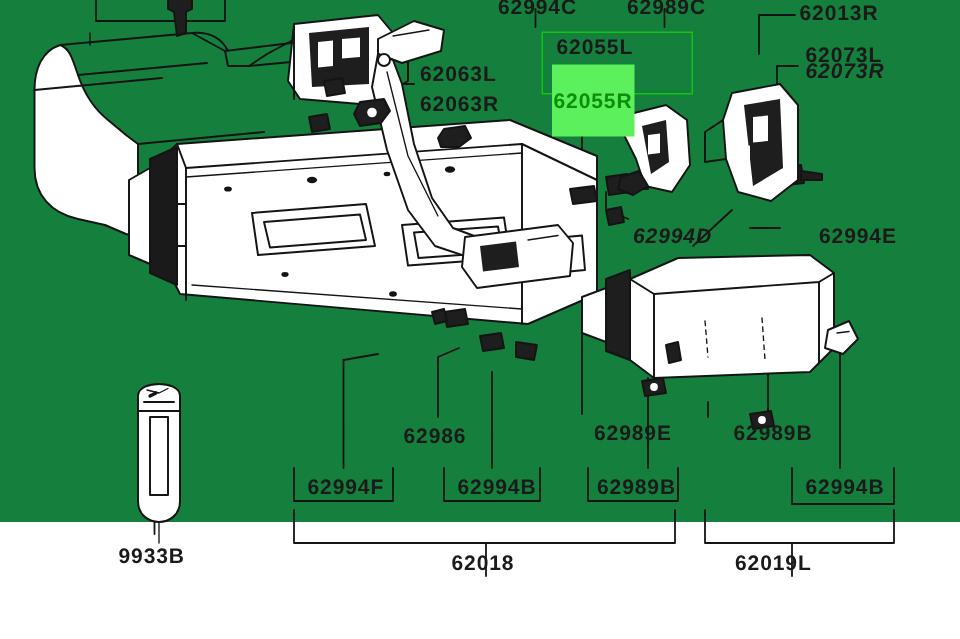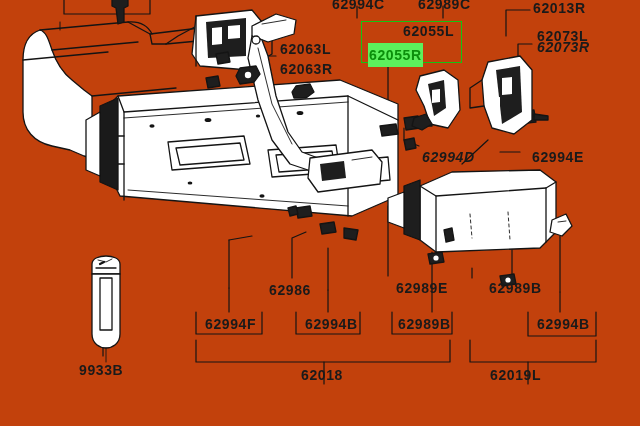--- a/index.html
+++ b/index.html
@@ -1,27 +1,27 @@
 <!DOCTYPE html>
 <html><head>
 <meta charset="utf-8">
 <style>
   html,body{margin:0;padding:0;background:#ffffff;}
   body{width:640px;height:426px;overflow:hidden;
        font-family:"Liberation Sans",sans-serif;color:#111;}
-  #stage{position:relative;width:640px;height:426px;background:#c2410c;}
+  #stage{position:relative;width:640px;height:348px;background:#15803d;}
   #art{position:absolute;left:0;top:0;width:640px;height:426px;}
   .lbl{position:absolute;font-family:"Liberation Sans",sans-serif;
        font-size:14px;font-weight:700;letter-spacing:.6px;color:#1a1a1a;
        white-space:nowrap;line-height:15px;}
   .hl-box{position:absolute;border:1.6px solid #13c413;box-sizing:border-box;}
   .hl{position:absolute;font-family:"Liberation Sans",sans-serif;
       font-size:14px;font-weight:700;letter-spacing:.6px;
       color:#0b8f0b;background:#5df05d;white-space:nowrap;line-height:16px;
-      padding:4px 1px;}
+      padding:16px 1px;}
 </style>
 </head>
 <body>
 
 <div id="stage">
 
   <svg id="art" viewBox="0 0 640 426">
     <g fill="none" stroke="#141414" stroke-width="1.3" stroke-linejoin="round" stroke-linecap="round">
 
       <g stroke-width="1.2">
@@ -212,25 +212,25 @@
       <path d="M288,208 L296,206 L298,214 L290,216 Z" fill="#1e1e1e"></path>
 
     </g>
   </svg>
 
   <div class="lbl" style="left:332px;top:-3px;">62994C</div>
   <div class="lbl" style="left:418px;top:-3px;">62989C</div>
   <div class="lbl" style="left:533px;top:1px;">62013R</div>
   <div class="lbl" style="left:537px;top:29px;">62073L</div>
   <div class="lbl" style="left:537px;top:40px;font-style:italic;">62073R</div>
-  <div class="lbl" style="left:371px;top:24px;margin-left:32px;">62055L</div>
+  <div class="lbl" style="left:371px;top:24px;">62055L</div>
   <div class="lbl" style="left:280px;top:42px;">62063L</div>
   <div class="lbl" style="left:280px;top:62px;">62063R</div>
   <div class="lbl" style="left:422px;top:150px;font-style:italic;">62994D</div>
-  <div class="lbl" style="left:532px;top:150px;text-align:right;">62994E</div>
+  <div class="lbl" style="left:546px;top:150px;text-align:right;">62994E</div>
   <div class="lbl" style="left:269px;top:283px;">62986</div>
   <div class="lbl" style="left:360px;top:281px;margin-left:36px;">62989E</div>
   <div class="lbl" style="left:489px;top:281px;">62989B</div>
   <div class="lbl" style="left:205px;top:317px;text-align:center;">62994F</div>
   <div class="lbl" style="left:305px;top:317px;">62994B</div>
   <div class="lbl" style="left:398px;top:317px;">62989B</div>
   <div class="lbl" style="left:537px;top:317px;">62994B</div>
   <div class="lbl" style="left:79px;top:363px;">9933B</div>
   <div class="lbl" style="left:301px;top:368px;">62018</div>
   <div class="lbl" style="left:490px;top:368px;">62019L</div>

